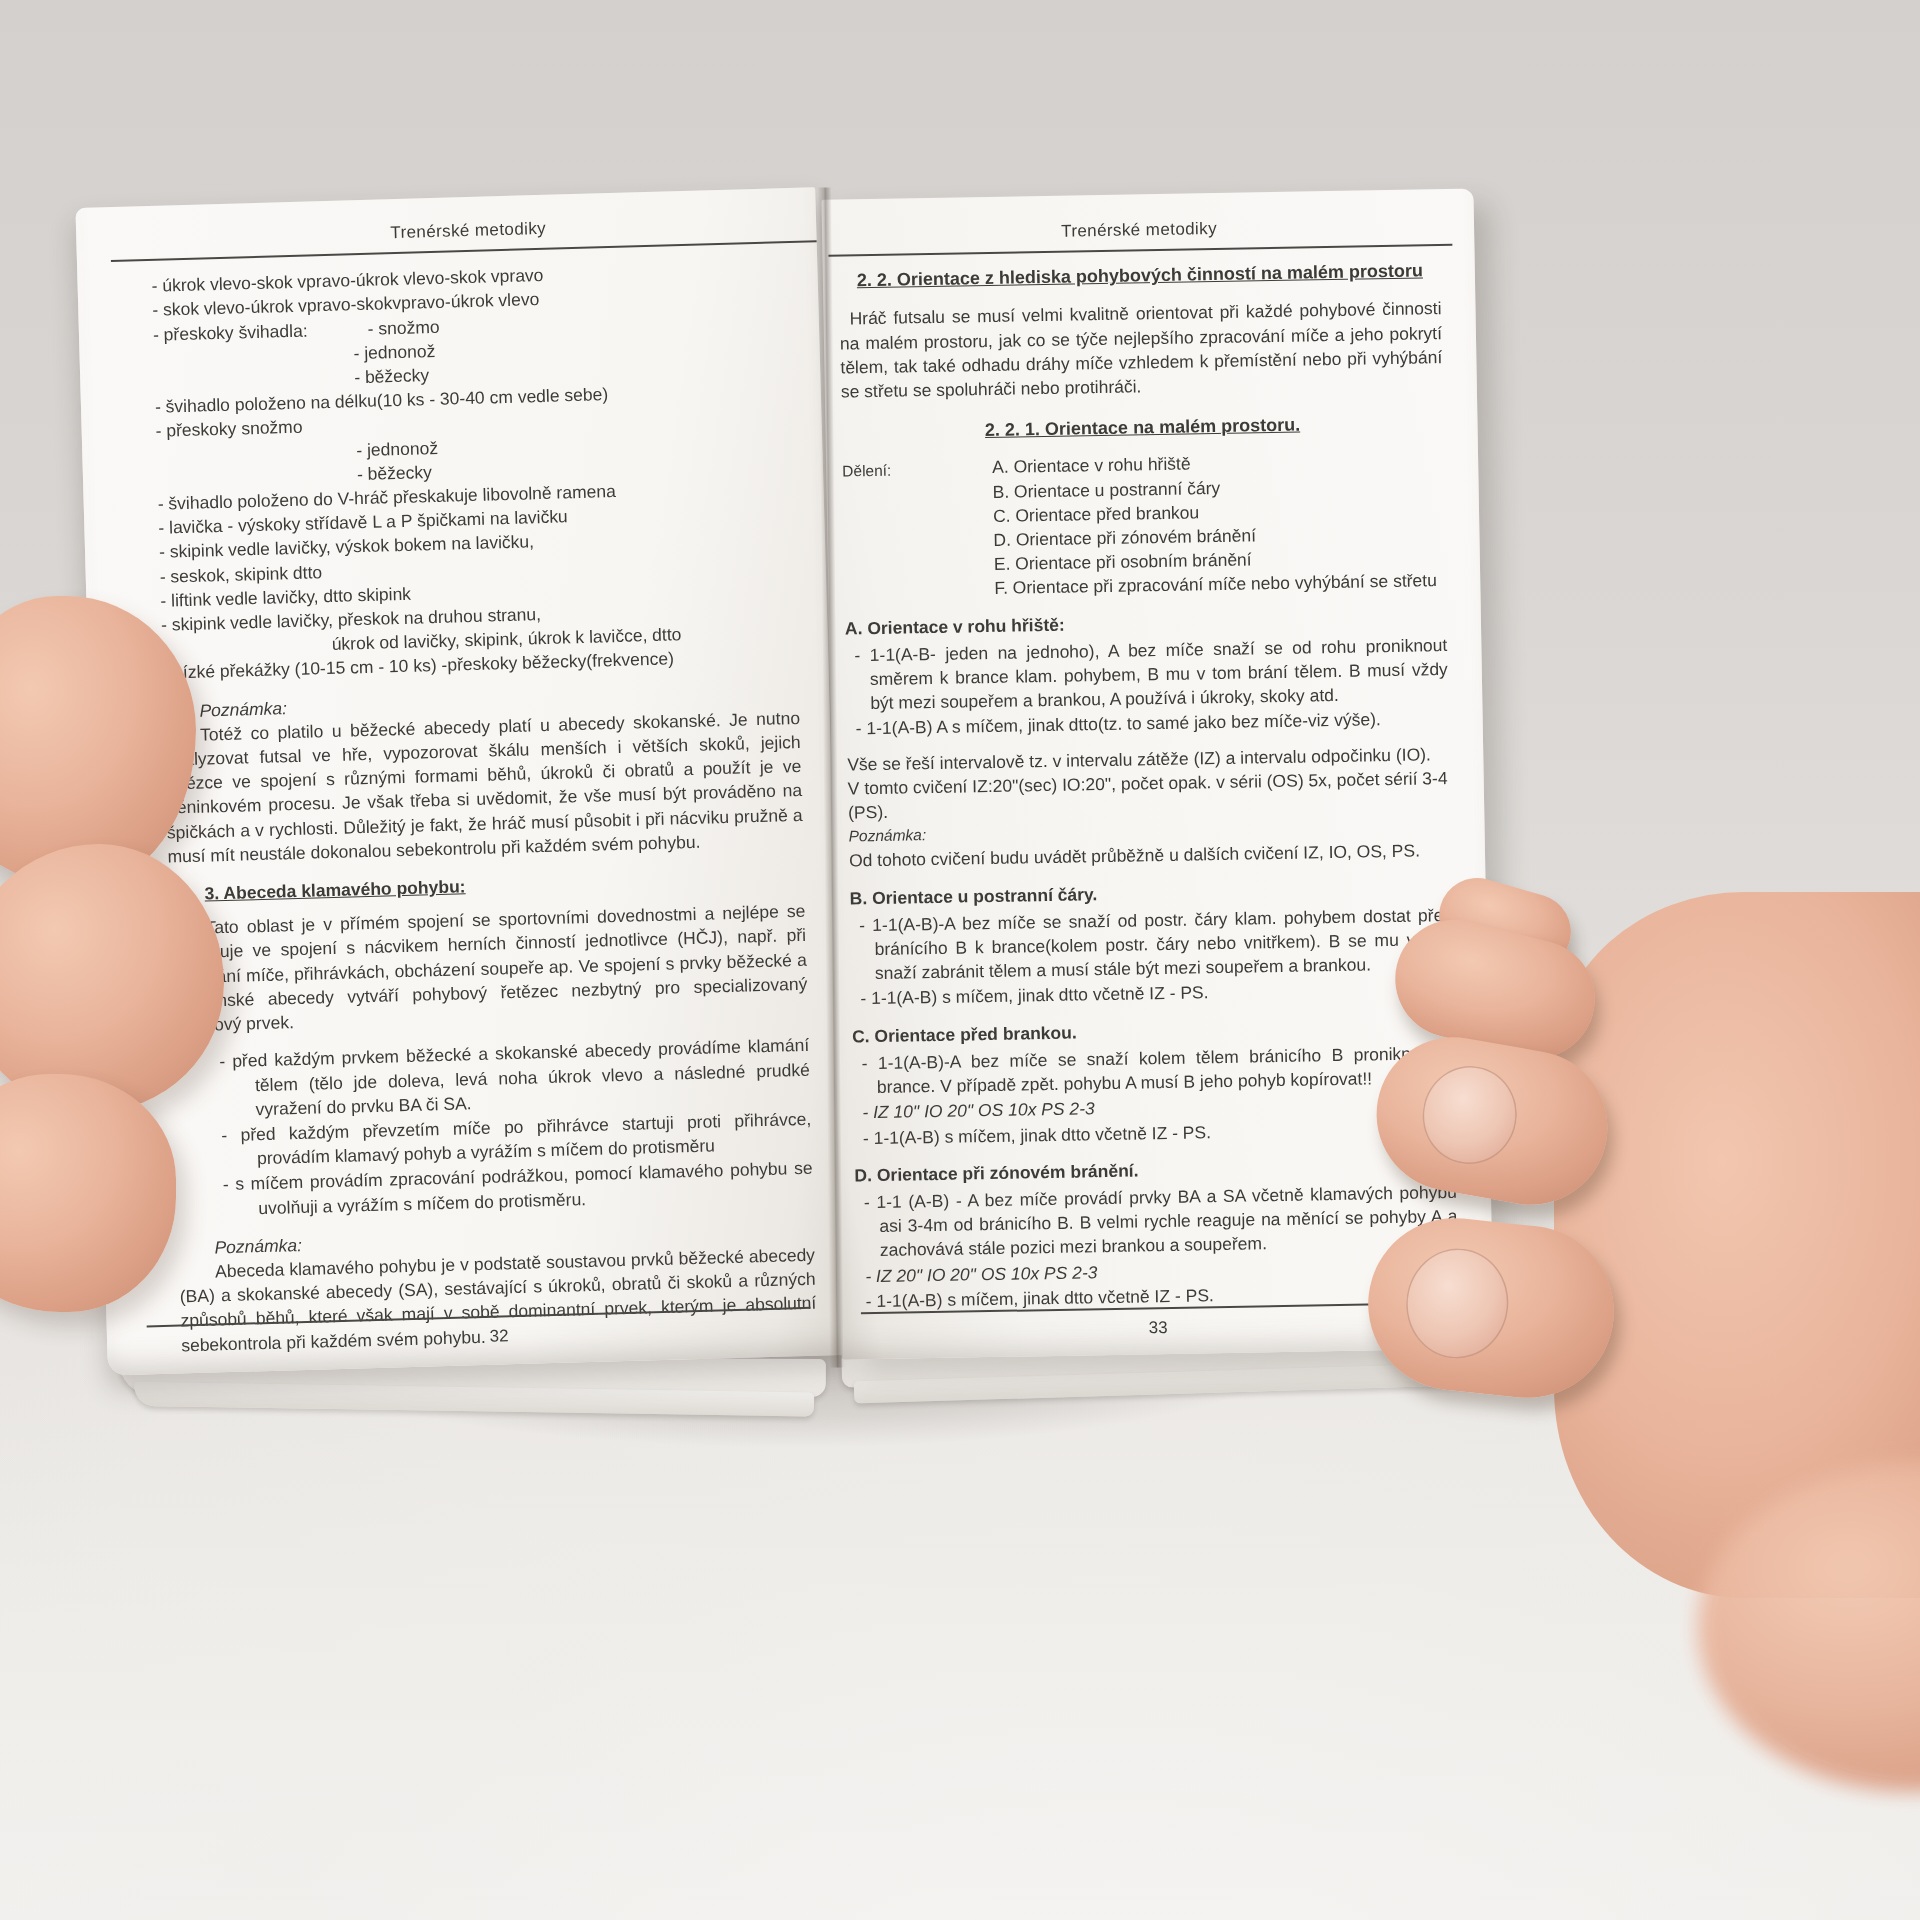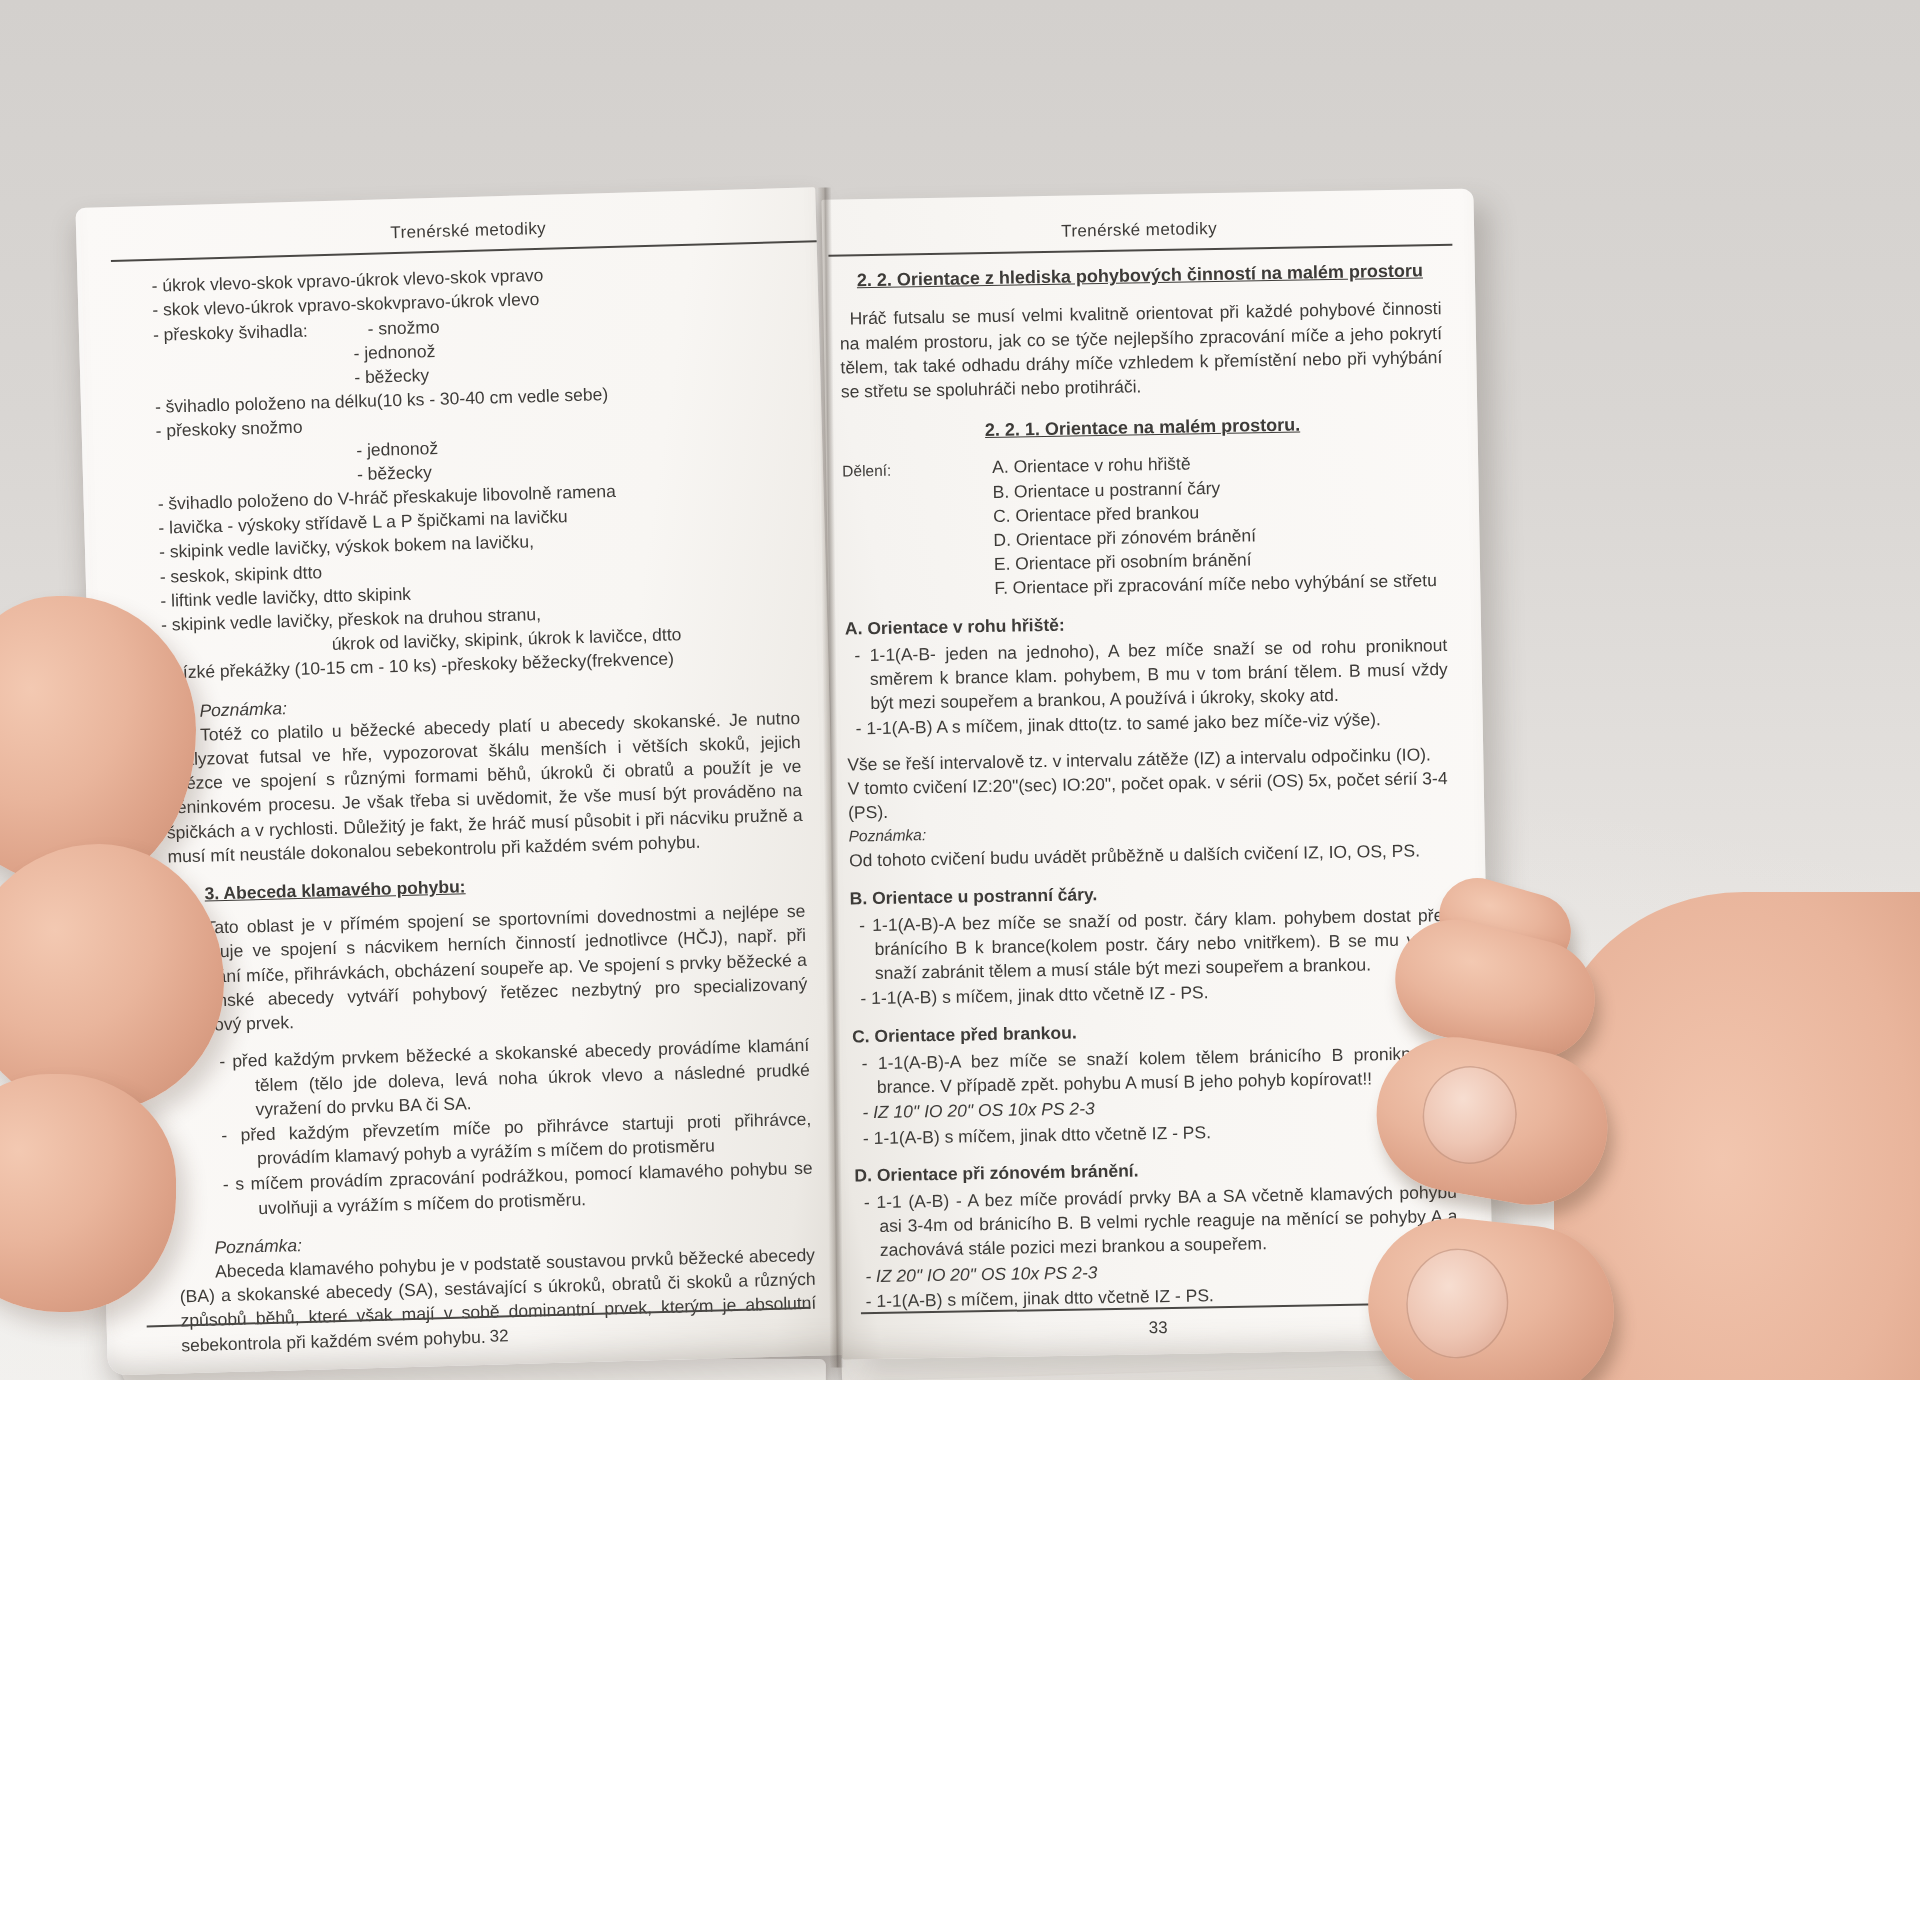--- a/index.html
+++ b/index.html
@@ -1,17 +1,17 @@
 <!DOCTYPE html>
 <html lang="cs" style="--paper: #f8f6f3; --ink: #3d3b38; --rule: #4a4845; --skin: #e9b59c; --background: #d9d6d3;"><head>
 <meta charset="utf-8">
 <style>
   html,body{margin:0;padding:0;}
   .scene{
-    position:relative;width:1920px;height:1380px;overflow:hidden;
+    position:relative;width:1920px;height:1920px;overflow:hidden;
     font-family:"Liberation Sans","DejaVu Sans",sans-serif;
     background:
       radial-gradient(120% 80% at 58% 112%, rgba(246,245,243,.95) 0%, rgba(240,238,235,.6) 40%, rgba(0,0,0,0) 70%),
       linear-gradient(180deg,#d3d0cd 0%,#d9d6d3 30%,#e4e1de 62%,#efedea 86%,#f3f2f0 100%);
   }
   
   .book-shadow{position:absolute;left:70px;top:1200px;width:1440px;height:300px;
     background:radial-gradient(50% 50% at 50% 45%, rgba(75,63,55,.30) 0%, rgba(75,63,55,.12) 55%, rgba(75,63,55,0) 75%);}
   .book{position:absolute;left:88px;top:168px;width:1392px;height:1300px;transform:rotate(-.6deg);}
   .sheet-edge{position:absolute;box-shadow:0 3px 5px rgba(60,50,45,.18);}

